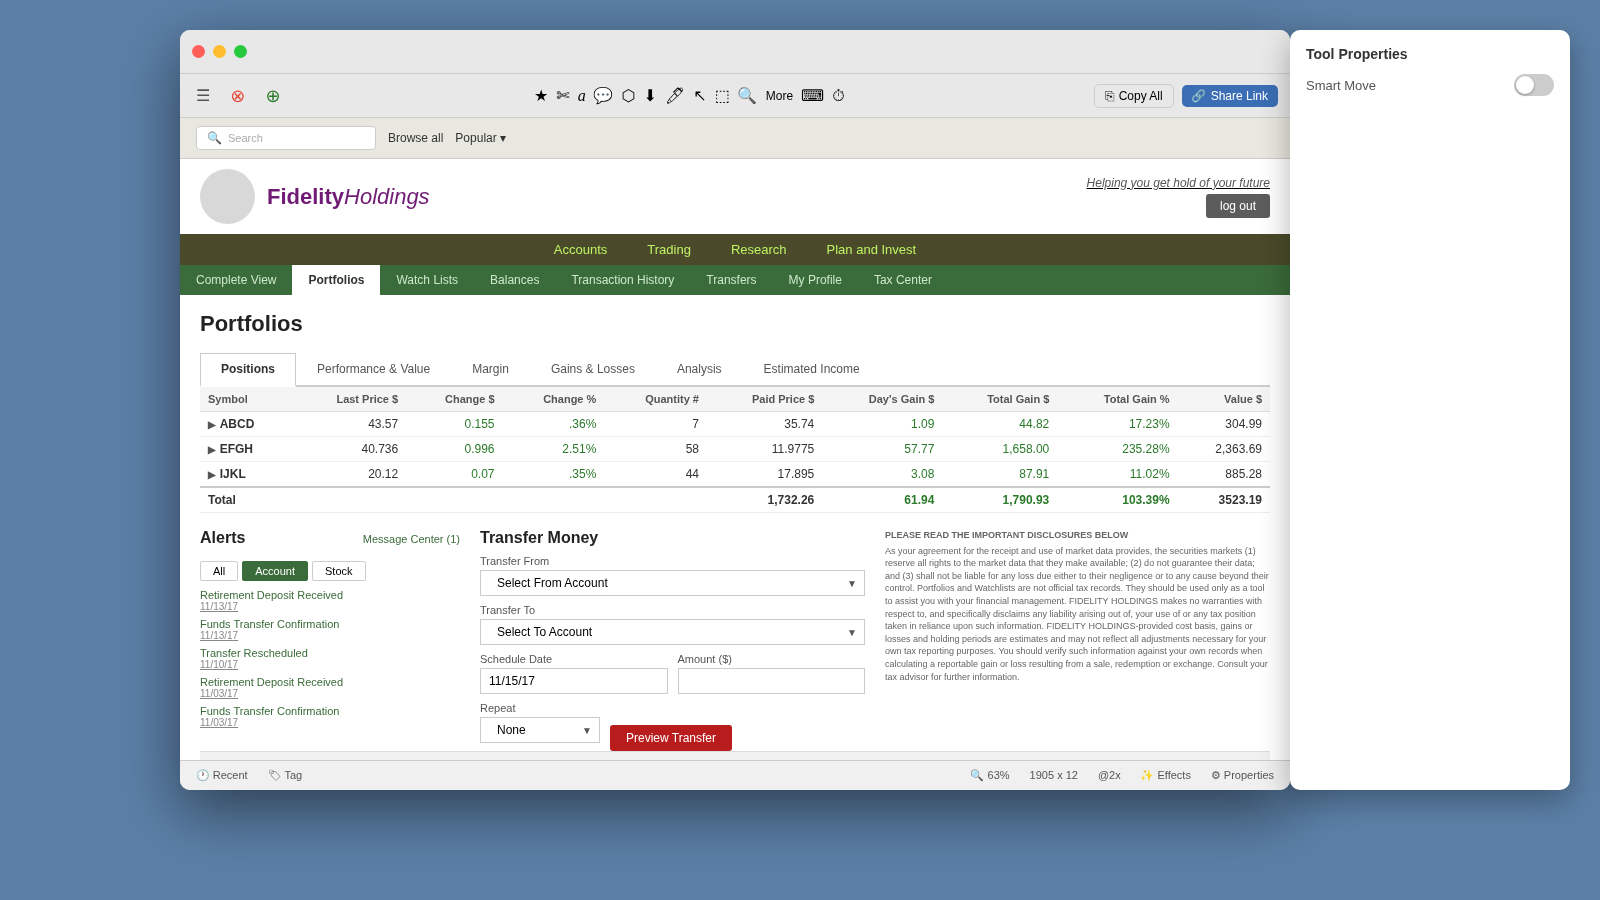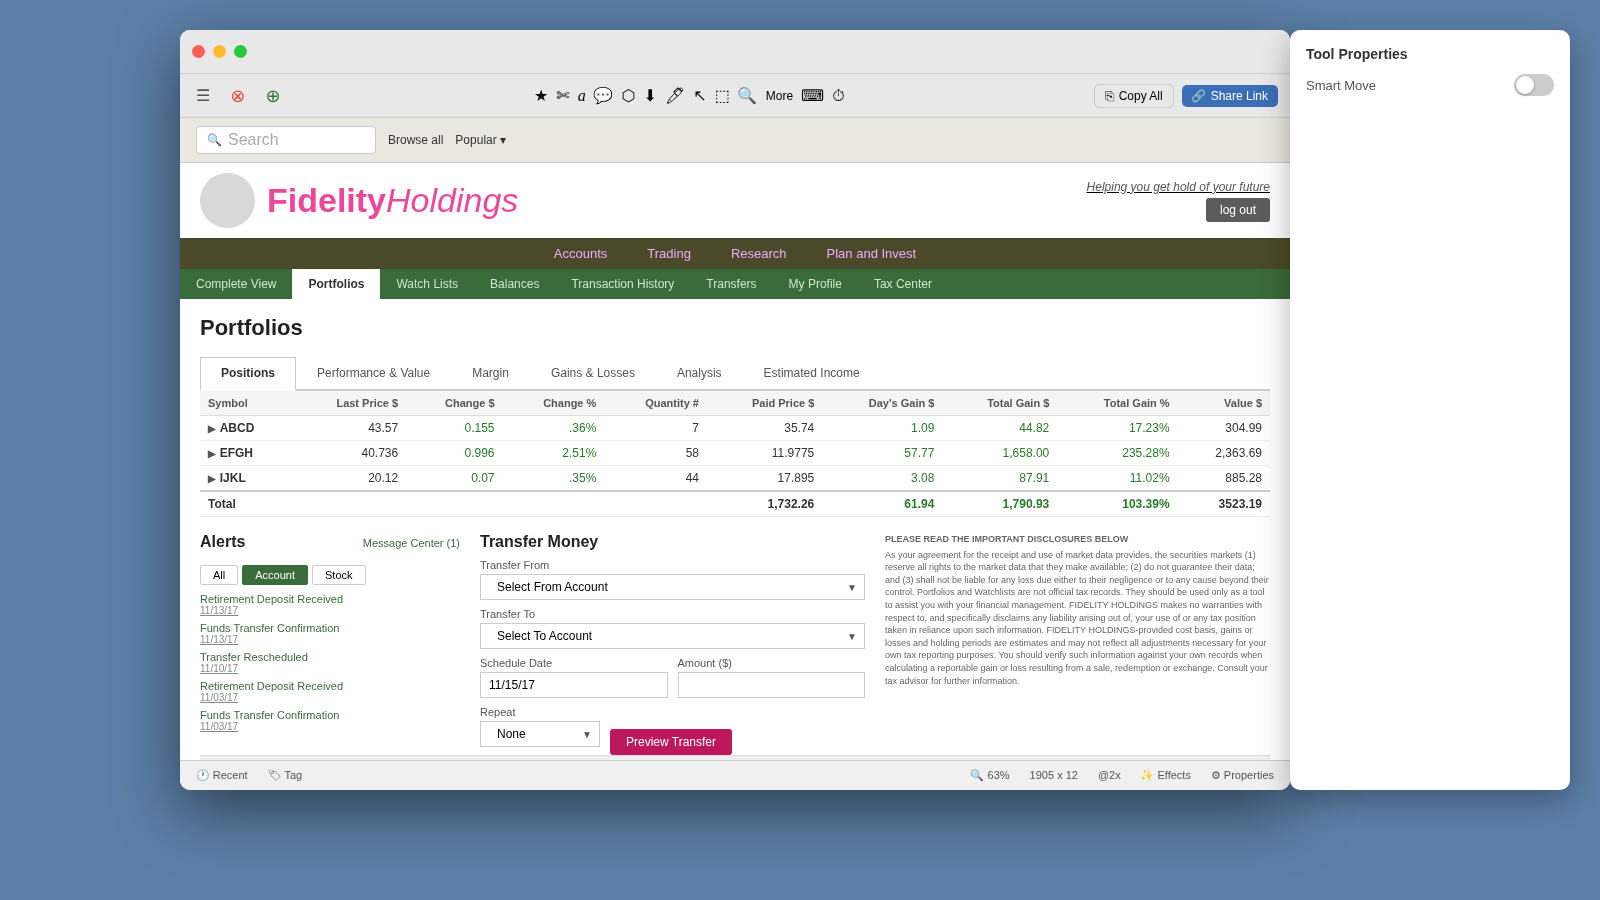--- a/index.html
+++ b/index.html
@@ -164,23 +164,23 @@
       align-items: center;
       gap: 12px;
     }
     .logo-circle {
       width: 55px;
       height: 55px;
       border-radius: 50%;
       background: #d8d8d8;
     }
     .logo-text {
-      font-size: 34px;
+      font-size: 22px;
       font-weight: 300;
-      color: #ec4899;
+      color: #701a75;
     }
     .logo-text strong { font-weight: 700; }
     .logo-italic { font-style: italic; }
     .header-right {
       text-align: right;
       text-decoration: underline;
     }
     .tagline {
       font-size: 12px;
       font-style: italic;
@@ -200,21 +200,21 @@
     
     .main-nav {
       background: #4a4a2a;
       display: flex;
       align-items: center;
       justify-content: center;
       gap: 40px;
       padding: 8px 0;
     }
     .main-nav a {
-      color: #f0abfc;
+      color: #bef264;
       text-decoration: none;
       font-size: 13px;
       cursor: pointer;
     }
 
     
     .sub-nav {
       background: #3a6b3a;
       display: flex;
       align-items: center;
@@ -372,21 +372,21 @@
       color: #555;
     }
     .form-row { display: flex; gap: 10px; }
     .form-input {
       width: 100%;
       padding: 5px 8px;
       border: 1px solid #ccc;
       font-size: 12px;
     }
     .preview-btn {
-      background: #be185d;
+      background: #b91c1c;
       color: white;
       border: none;
       padding: 6px 16px;
       font-size: 12px;
       cursor: pointer;
       border-radius: 3px;
       margin-top: 4px;
     }
     .repeat-row { display: flex; align-items: flex-end; gap: 10px; }
 
@@ -474,21 +474,21 @@
         <span>Share Link</span>
       </button>
     </div>
   </div>
 
   <div class="mac-window-inner">
 
     <div class="site-topbar">
       <div class="search-box">
         <span>🔍</span>
-        <span style="color:#aaa; font-size:16px;">Search</span>
+        <span style="color:#aaa; font-size:11px;">Search</span>
       </div>
       <button class="browse-btn">Browse all</button>
       <button class="popular-btn">Popular ▾</button>
     </div>
 
     <div class="fidelity-header">
       <div class="fidelity-logo-area">
         <div class="logo-circle"></div>
         <div class="logo-text">
           <strong>Fidelity</strong><span class="logo-italic">Holdings</span>

